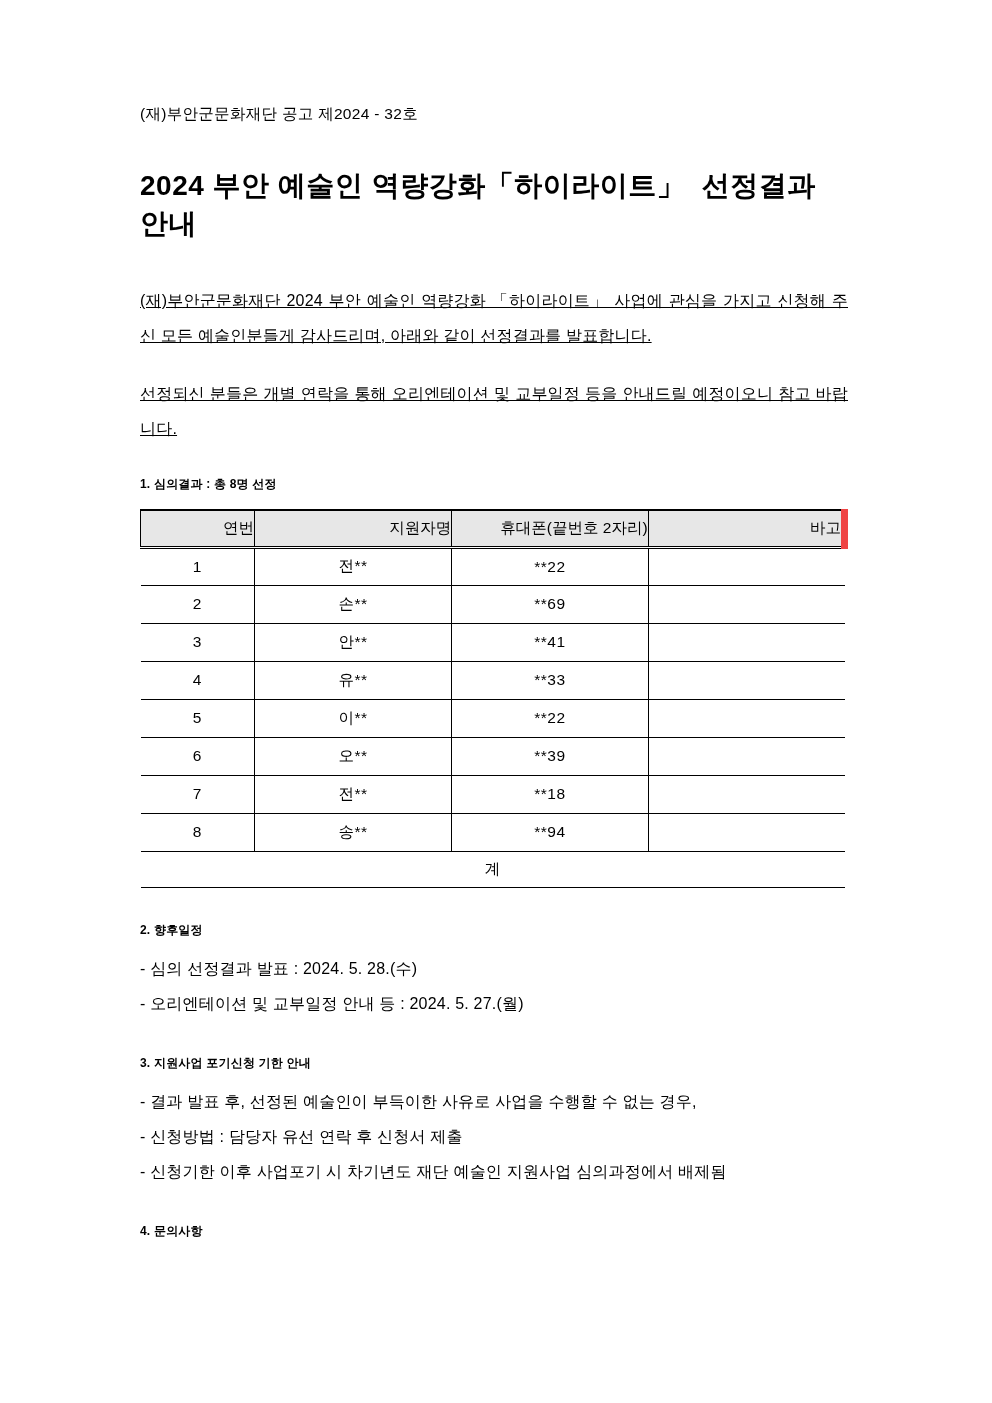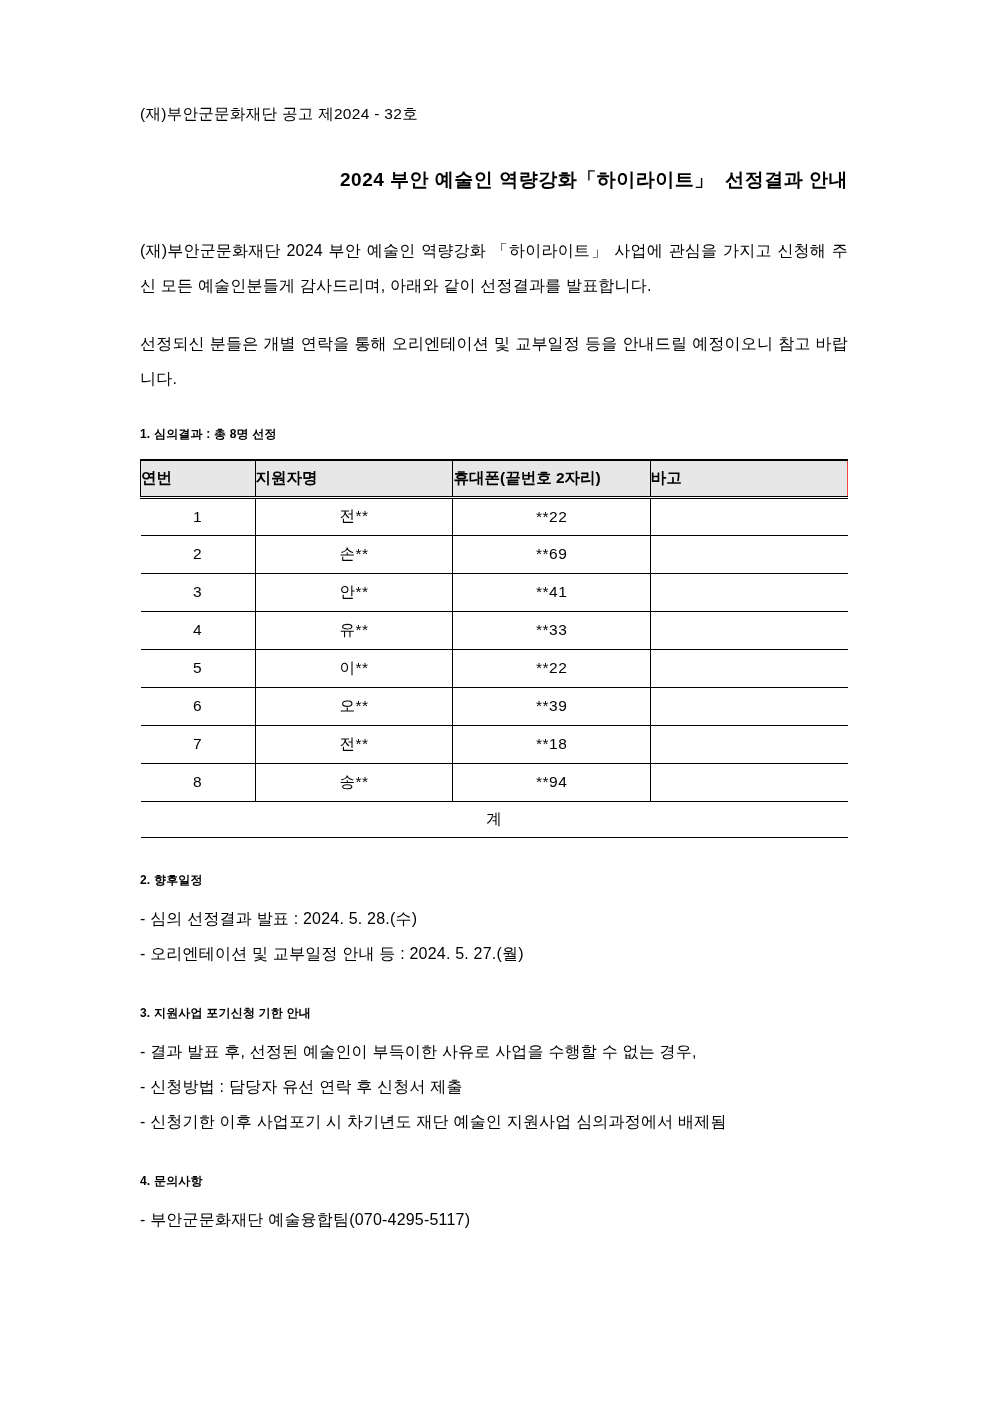--- a/index.html
+++ b/index.html
@@ -15,34 +15,35 @@
     width: 984px; height: 1403px;
     background: #ffffff;
     padding: 104px 136px 0 140px;
   }
   .notice {
     font-size: 15.5px;
     margin-bottom: 42px;
     letter-spacing: 0.3px;
   }
   .title {
-    font-size: 19px;
+    font-size: 28px;
     font-weight: bold;
-    text-align: right;
+    text-align: left;
     white-space: pre-wrap;
     letter-spacing: 0.5px;
     margin-bottom: 40px;
   }
   .para {
     font-size: 16px;
     line-height: 35px;
     text-align: justify;
     word-break: break-all;
     margin-bottom: 23px;
     letter-spacing: 0.2px;
+    text-decoration: underline;
   }
   .para.second { margin-bottom: 30px; }
   .heading {
     font-size: 12px;
     font-weight: bold;
     margin: 34px 0 12px;
     letter-spacing: 0.2px;
   }
   .heading.first { margin-top: 30px; }
   table.results {
@@ -52,28 +53,28 @@
     font-size: 15.5px;
     margin-top: 16px;
     margin-bottom: 14px;
   }
   table.results col.c1 { width: 16.2%; }
   table.results col.c2 { width: 28%; }
   table.results col.c3 { width: 27.9%; }
   table.results col.c4 { width: 27.9%; }
   table.results thead th {
     background: #e7e7e7;
-    font-weight: bold;
+    font-weight: normal;
     height: 37px;
-    text-align: left;
+    text-align: right;
     vertical-align: middle;
     border-bottom: 3px double #000;
     border-left: 1px solid #000;
   }
-  table.results thead th:last-child { border-right: 1px solid #ef4444; }
+  table.results thead th:last-child { border-right: 7px solid #ef4444; }
   table.results tbody td {
     height: 38px;
     text-align: center;
     vertical-align: middle;
     border-bottom: 1px solid #000;
     letter-spacing: 0.5px;
   }
   table.results tbody td:not(:last-child) { border-right: 1px solid #000; }
   table.results tfoot td {
     height: 36px;
@@ -179,15 +180,14 @@
   <div class="heading">2. 향후일정</div>
   <div class="line">- 심의 선정결과 발표 : 2024. 5. 28.(수)</div>
   <div class="line">- 오리엔테이션 및 교부일정 안내 등 : 2024. 5. 27.(월)</div>
 
   <div class="heading">3. 지원사업 포기신청 기한 안내</div>
   <div class="line">- 결과 발표 후, 선정된 예술인이 부득이한 사유로 사업을 수행할 수 없는 경우,</div>
   <div class="line">- 신청방법 : 담당자 유선 연락 후 신청서 제출</div>
   <div class="line">- 신청기한 이후 사업포기 시 차기년도 재단 예술인 지원사업 심의과정에서 배제됨</div>
 
   <div class="heading">4. 문의사항</div>
-  <div class="line">- 부안군문화재단 예술융합팀(070-4295-5117)</div>
 
 </div>
 
 </body></html>

